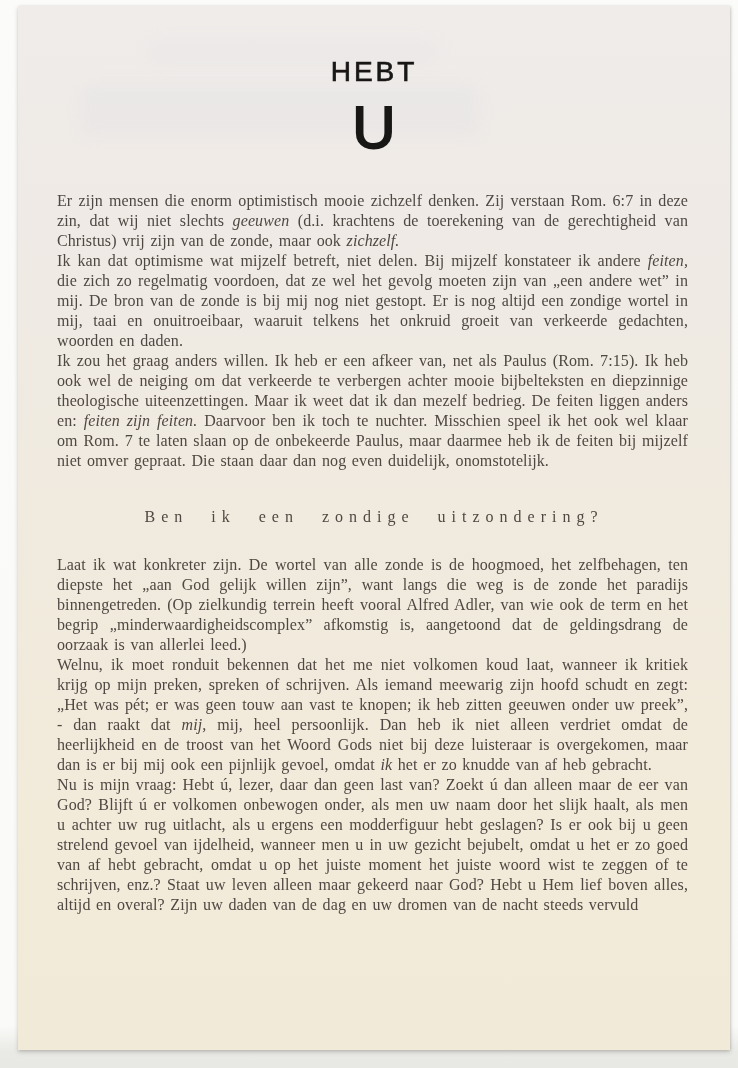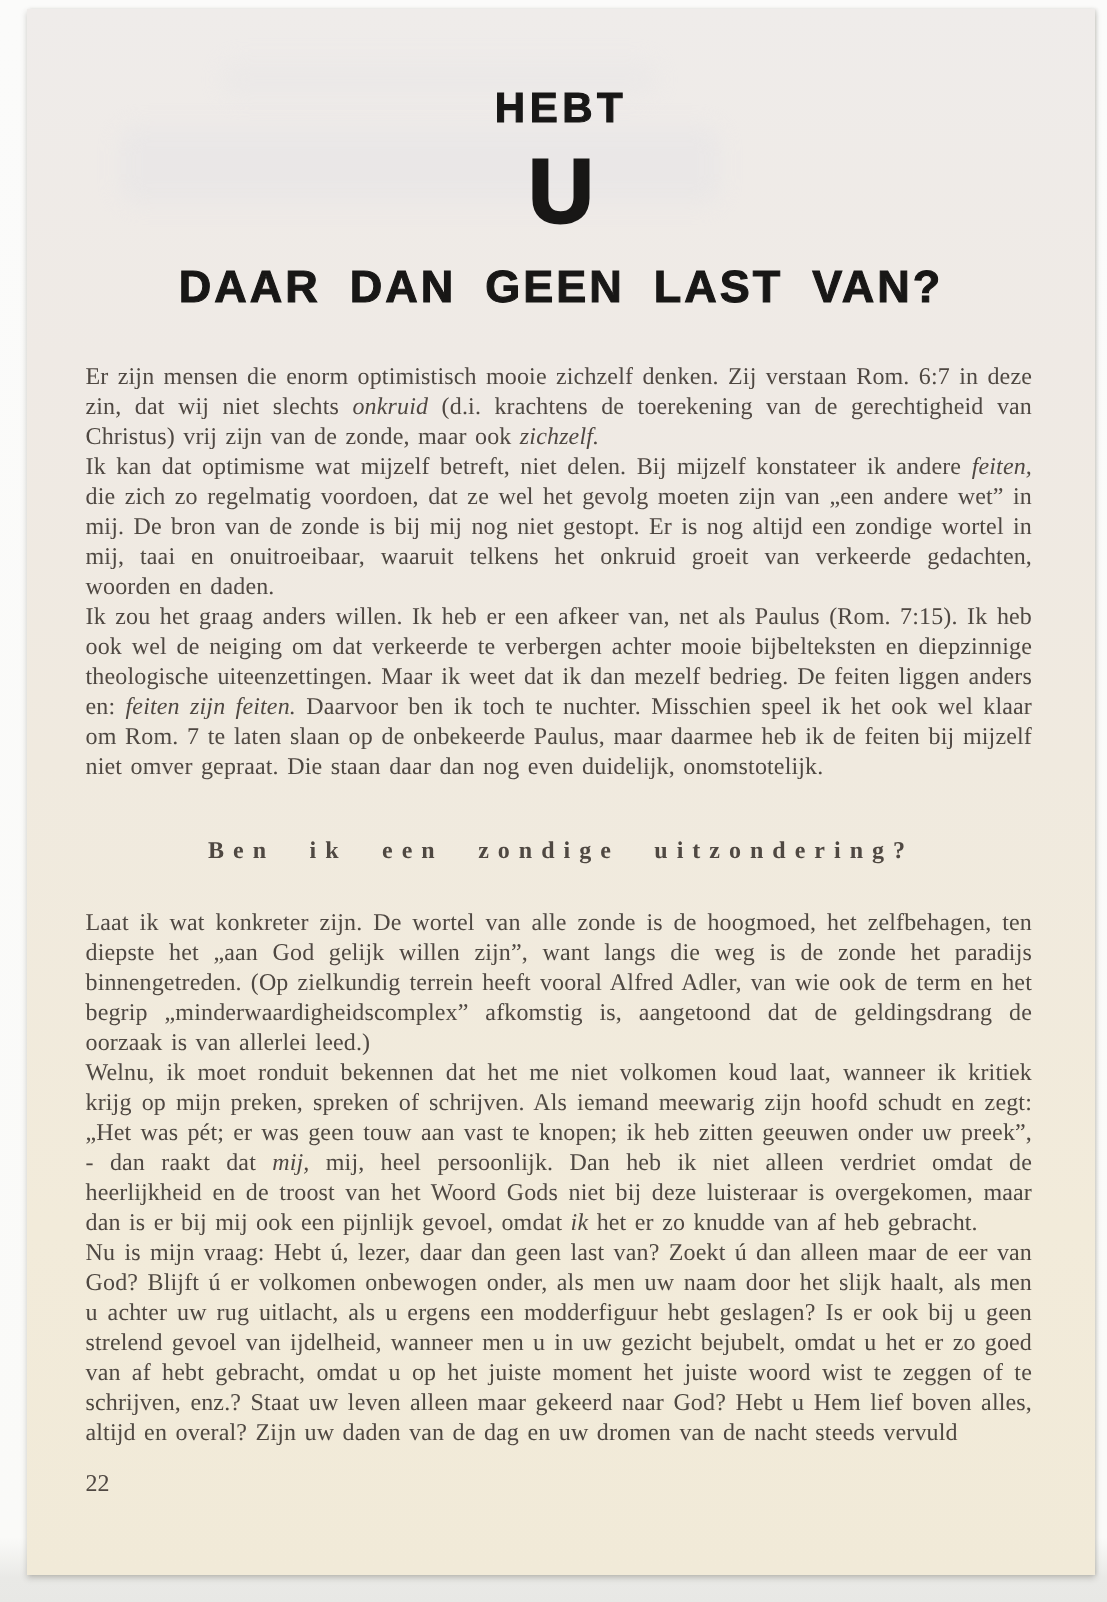--- a/index.html
+++ b/index.html
@@ -30,21 +30,21 @@
     opacity: 0.45;
   }
   .ghost.g1 { left: 62px; top: 78px; width: 400px; height: 52px; }
   .ghost.g2 { left: 130px; top: 34px; width: 290px; height: 26px; opacity: 0.3; }
   .title-block {
     position: relative;
     text-align: center;
     margin-top: 52px;
     color: var(--ink-title, #181716);
     font-family: "Liberation Sans", "DejaVu Sans", sans-serif;
-    font-weight: 700;
+    font-weight: 400;
   }
   .title-line-1 {
     font-size: 28px; line-height: 1;
     letter-spacing: 3px;
     -webkit-text-stroke: 0.7px var(--ink-title, #181716);
   }
   .title-line-2 {
     font-size: 60px; line-height: 0.95;
     margin-top: 13px;
     -webkit-text-stroke: 2px var(--ink-title, #181716);
@@ -68,21 +68,21 @@
     font-size: 16px;
     line-height: 20px;
     text-align: justify;
     letter-spacing: 0.1px;
     word-spacing: 1.5px;
   }
   .body-block .it { font-style: italic; }
   .section-heading {
     margin: 37px 0 29px 0;
     text-align: center;
-    font-weight: 700;
+    font-weight: 400;
     font-size: 16px;
     color: var(--ink-body, #4f4842);
     letter-spacing: 6px;
     word-spacing: 13px;
   }
   .page-number {
     margin: 15px 0 0 39px;
     font-size: 16px;
     color: var(--ink-body, #4f4842);
   }
@@ -91,32 +91,30 @@
 <body>
 
 <div class="scan">
   <div class="page">
     <div class="ghost g2"></div>
     <div class="ghost g1"></div>
 
     <div class="title-block">
       <div class="title-line-1">HEBT</div>
       <div class="title-line-2">U</div>
-      <div class="title-line-3">DAAR DAN GEEN LAST VAN?</div>
     </div>
 
     <div class="body-block body-block-1">
-        <p><span>Er zijn mensen die enorm optimistisch mooie zichzelf denken. Zij verstaan Rom. 6:7 in deze zin, dat wij niet slechts </span><span class="it">onkruid</span><span> (d.i. krachtens de toerekening van de gerechtigheid van Christus) vrij zijn van de zonde, maar ook </span><span class="it">zichzelf.</span></p>
+        <p><span>Er zijn mensen die enorm optimistisch mooie zichzelf denken. Zij verstaan Rom. 6:7 in deze zin, dat wij niet slechts </span><span class="it">geeuwen</span><span> (d.i. krachtens de toerekening van de gerechtigheid van Christus) vrij zijn van de zonde, maar ook </span><span class="it">zichzelf.</span></p>
         <p><span>Ik kan dat optimisme wat mijzelf betreft, niet delen. Bij mijzelf konstateer ik andere </span><span class="it">feiten,</span><span> die zich zo regelmatig voordoen, dat ze wel het gevolg moeten zijn van „een andere wet” in mij. De bron van de zonde is bij mij nog niet gestopt. Er is nog altijd een zondige wortel in mij, taai en onuitroeibaar, waaruit telkens het onkruid groeit van verkeerde gedachten, woorden en daden.</span></p>
         <p><span>Ik zou het graag anders willen. Ik heb er een afkeer van, net als Paulus (Rom. 7:15). Ik heb ook wel de neiging om dat verkeerde te verbergen achter mooie bijbelteksten en diepzinnige theologische uiteenzettingen. Maar ik weet dat ik dan mezelf bedrieg. De feiten liggen anders en: </span><span class="it">feiten zijn feiten.</span><span> Daarvoor ben ik toch te nuchter. Misschien speel ik het ook wel klaar om Rom. 7 te laten slaan op de onbekeerde Paulus, maar daarmee heb ik de feiten bij mijzelf niet omver gepraat. Die staan daar dan nog even duidelijk, onomstotelijk.</span></p>
       </div>
 
     <h2 class="section-heading">Ben ik een zondige uitzondering?</h2>
 
     <div class="body-block body-block-2">
         <p><span>Laat ik wat konkreter zijn. De wortel van alle zonde is de hoogmoed, het zelfbehagen, ten diepste het „aan God gelijk willen zijn”, want langs die weg is de zonde het paradijs binnengetreden. (Op zielkundig terrein heeft vooral Alfred Adler, van wie ook de term en het begrip „minderwaardigheidscomplex” afkomstig is, aangetoond dat de geldingsdrang de oorzaak is van allerlei leed.)</span></p>
         <p><span>Welnu, ik moet ronduit bekennen dat het me niet volkomen koud laat, wanneer ik kritiek krijg op mijn preken, spreken of schrijven. Als iemand meewarig zijn hoofd schudt en zegt: „Het was pét; er was geen touw aan vast te knopen; ik heb zitten geeuwen onder uw preek”, - dan raakt dat </span><span class="it">mij,</span><span> mij, heel persoonlijk. Dan heb ik niet alleen verdriet omdat de heerlijkheid en de troost van het Woord Gods niet bij deze luisteraar is overgekomen, maar dan is er bij mij ook een pijnlijk gevoel, omdat </span><span class="it">ik</span><span> het er zo knudde van af heb gebracht.</span></p>
         <p><span>Nu is mijn vraag: Hebt ú, lezer, daar dan geen last van? Zoekt ú dan alleen maar de eer van God? Blijft ú er volkomen onbewogen onder, als men uw naam door het slijk haalt, als men u achter uw rug uitlacht, als u ergens een modderfiguur hebt geslagen? Is er ook bij u geen strelend gevoel van ijdelheid, wanneer men u in uw gezicht bejubelt, omdat u het er zo goed van af hebt gebracht, omdat u op het juiste moment het juiste woord wist te zeggen of te schrijven, enz.? Staat uw leven alleen maar gekeerd naar God? Hebt u Hem lief boven alles, altijd en overal? Zijn uw daden van de dag en uw dromen van de nacht steeds vervuld</span></p>
       </div>
 
-    <div class="page-number">22</div>
   </div>
 </div>
 
 </body></html>

